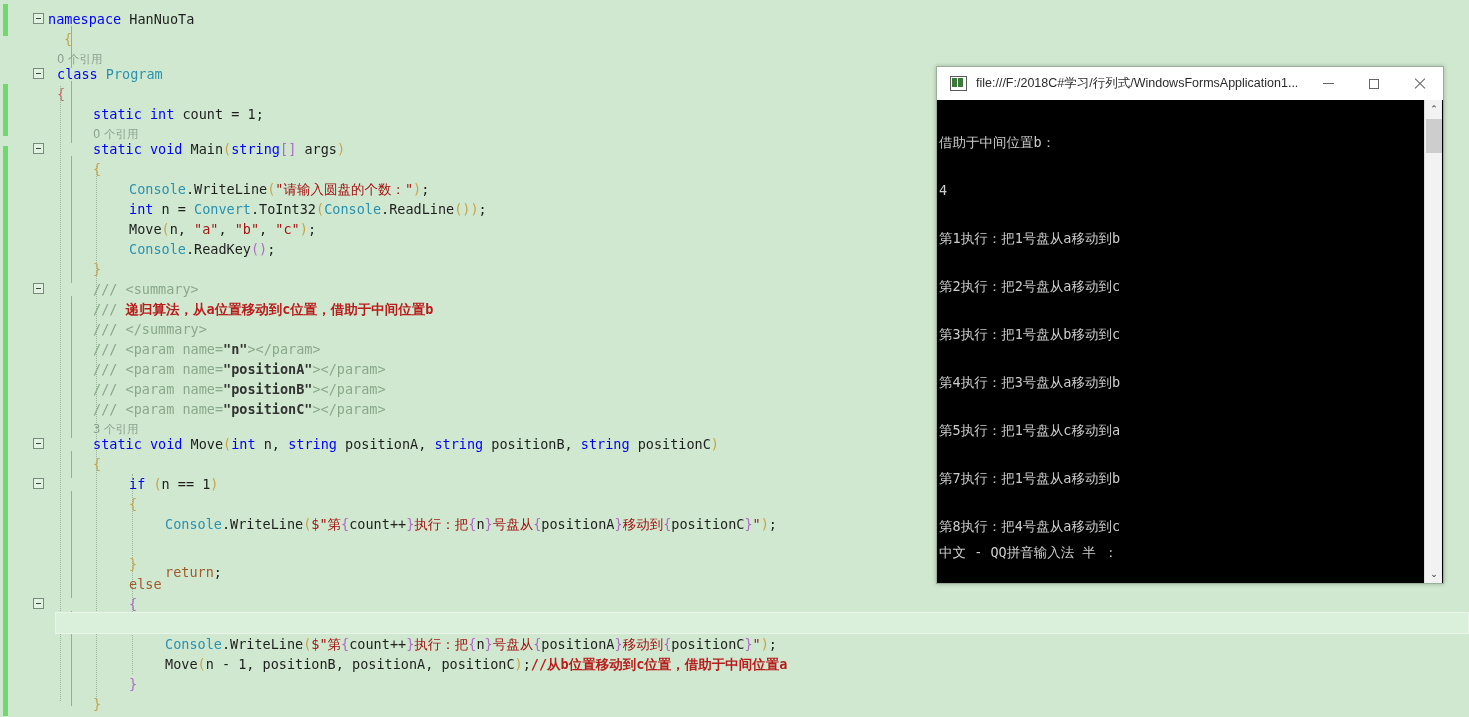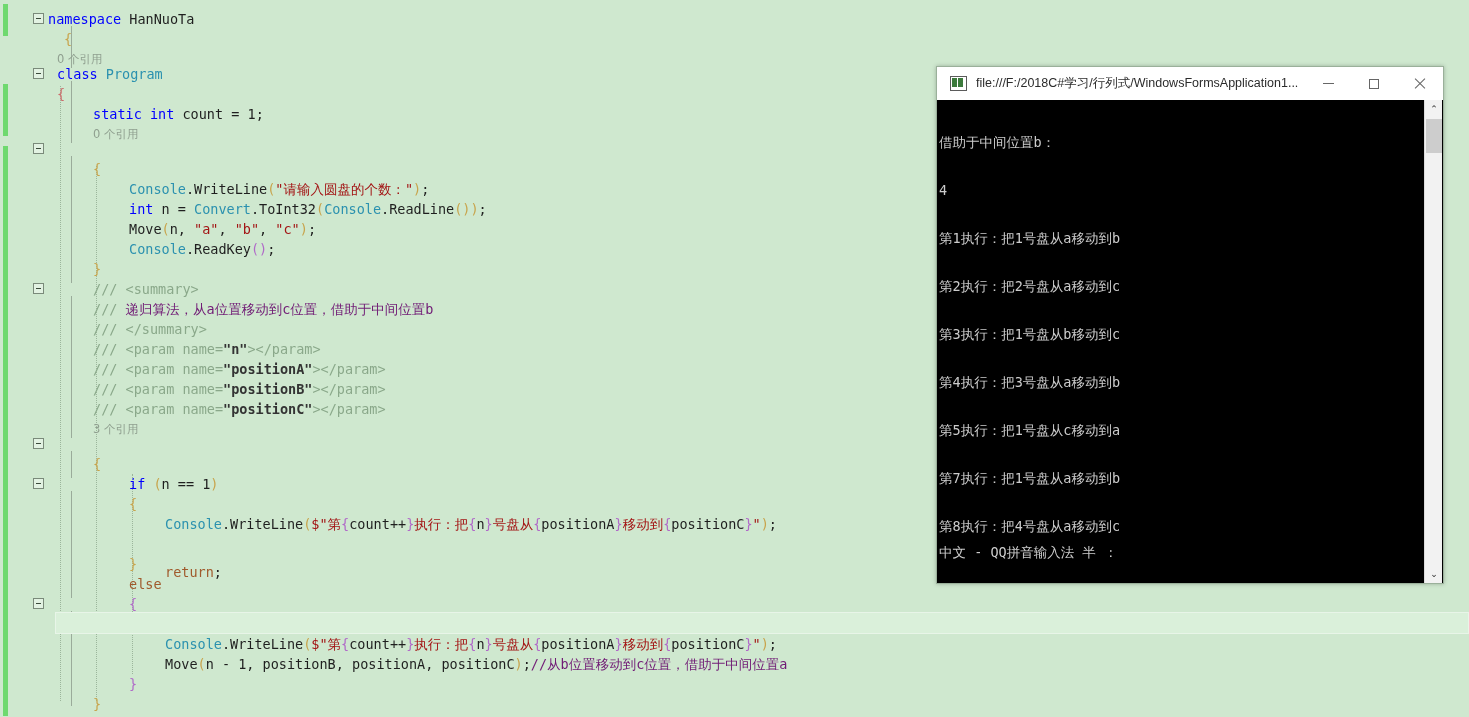--- a/index.html
+++ b/index.html
@@ -42,21 +42,21 @@
     position:absolute;left:55px;right:0;height:22px;
     border:1px solid #e8f5e8;background:#daf0da;box-sizing:border-box;
   }
 
   
   .kw{color:#0000ff;}
   .typ{color:#2b91af;}
   .str{color:#a31515;}
   .cmt{color:#8aa88a;}
   .xdocn{color:#333333;font-weight:bold;}
-  .grn{color:#701a75;}
+  .grn{color:#b91c1c;font-weight:bold;}
   .ref{color:#8f9f8f;font-family:"DejaVu Sans","Liberation Sans",sans-serif;font-size:11.5px;}
   .brc1{color:#c8a44c;}
   .brc2{color:#b06ac8;}
   .brc3{color:#cc6b6b;}
   .num{color:#1f1f1f;}
   .op{color:#1f1f1f;}
   .itp{color:#b06ac8;}
 
   
   .console-window{
@@ -172,20 +172,21 @@
       <div class="line ref" style="top:49px;left:57px;">0 个引用</div>
 
       <div class="line" style="top:64px;left:57px;"><span class="kw">class</span> <span class="typ">Program</span></div>
 
       <div class="line" style="top:84px;left:57px;"><span class="brc3">{</span></div>
 
       <div class="line" style="top:104px;left:93px;"><span class="kw">static</span> <span class="kw">int</span> count <span class="op">=</span> <span class="num">1</span>;</div>
 
       <div class="line ref" style="top:124px;left:93px;">0 个引用</div>
 
+      <div class="line" style="top:139px;left:93px;"><span class="kw">static</span> <span class="kw">void</span> Main<span class="brc1">(</span><span class="kw">string</span><span class="brc2">[]</span> args<span class="brc1">)</span></div>
 
       <div class="line" style="top:159px;left:93px;"><span class="brc1">{</span></div>
 
       <div class="line" style="top:179px;left:129px;"><span class="typ">Console</span>.WriteLine<span class="brc1">(</span><span class="str">"请输入圆盘的个数："</span><span class="brc1">)</span>;</div>
 
       <div class="line" style="top:199px;left:129px;"><span class="kw">int</span> n <span class="op">=</span> <span class="typ">Convert</span>.ToInt32<span class="brc1">(</span><span class="typ">Console</span>.ReadLine<span class="brc1">()</span><span class="brc1">)</span>;</div>
 
       <div class="line" style="top:219px;left:129px;">Move<span class="brc1">(</span>n, <span class="str">"a"</span>, <span class="str">"b"</span>, <span class="str">"c"</span><span class="brc1">)</span>;</div>
 
       <div class="line" style="top:239px;left:129px;"><span class="typ">Console</span>.ReadKey<span class="brc2">()</span>;</div>
@@ -201,20 +202,21 @@
       <div class="line" style="top:339px;left:93px;"><span class="cmt">/// &lt;param name=</span><span class="xdocn">"n"</span><span class="cmt">&gt;&lt;/param&gt;</span></div>
 
       <div class="line" style="top:359px;left:93px;"><span class="cmt">/// &lt;param name=</span><span class="xdocn">"positionA"</span><span class="cmt">&gt;&lt;/param&gt;</span></div>
 
       <div class="line" style="top:379px;left:93px;"><span class="cmt">/// &lt;param name=</span><span class="xdocn">"positionB"</span><span class="cmt">&gt;&lt;/param&gt;</span></div>
 
       <div class="line" style="top:399px;left:93px;"><span class="cmt">/// &lt;param name=</span><span class="xdocn">"positionC"</span><span class="cmt">&gt;&lt;/param&gt;</span></div>
 
       <div class="line ref" style="top:419px;left:93px;">3 个引用</div>
 
+      <div class="line" style="top:434px;left:93px;"><span class="kw">static</span> <span class="kw">void</span> Move<span class="brc1">(</span><span class="kw">int</span> n, <span class="kw">string</span> positionA, <span class="kw">string</span> positionB, <span class="kw">string</span> positionC<span class="brc1">)</span></div>
 
       <div class="line" style="top:454px;left:93px;"><span class="brc1">{</span></div>
 
       <div class="line" style="top:474px;left:129px;"><span class="kw">if</span> <span class="brc1">(</span>n <span class="op">==</span> <span class="num">1</span><span class="brc1">)</span></div>
 
       <div class="line" style="top:494px;left:129px;"><span class="brc1">{</span></div>
 
       <div class="line" style="top:514px;left:165px;"><span class="typ">Console</span>.WriteLine<span class="brc1">(</span><span class="str">$"第</span><span class="itp">{</span>count<span class="op">++</span><span class="itp">}</span><span class="str">执行：把</span><span class="itp">{</span>n<span class="itp">}</span><span class="str">号盘从</span><span class="itp">{</span>positionA<span class="itp">}</span><span class="str">移动到</span><span class="itp">{</span>positionC<span class="itp">}</span><span class="str">"</span><span class="brc1">)</span>;</div>
 
       <div class="line" style="top:562px;left:165px;"><span class="kw" style="color:#a05a2c;">return</span>;</div>

